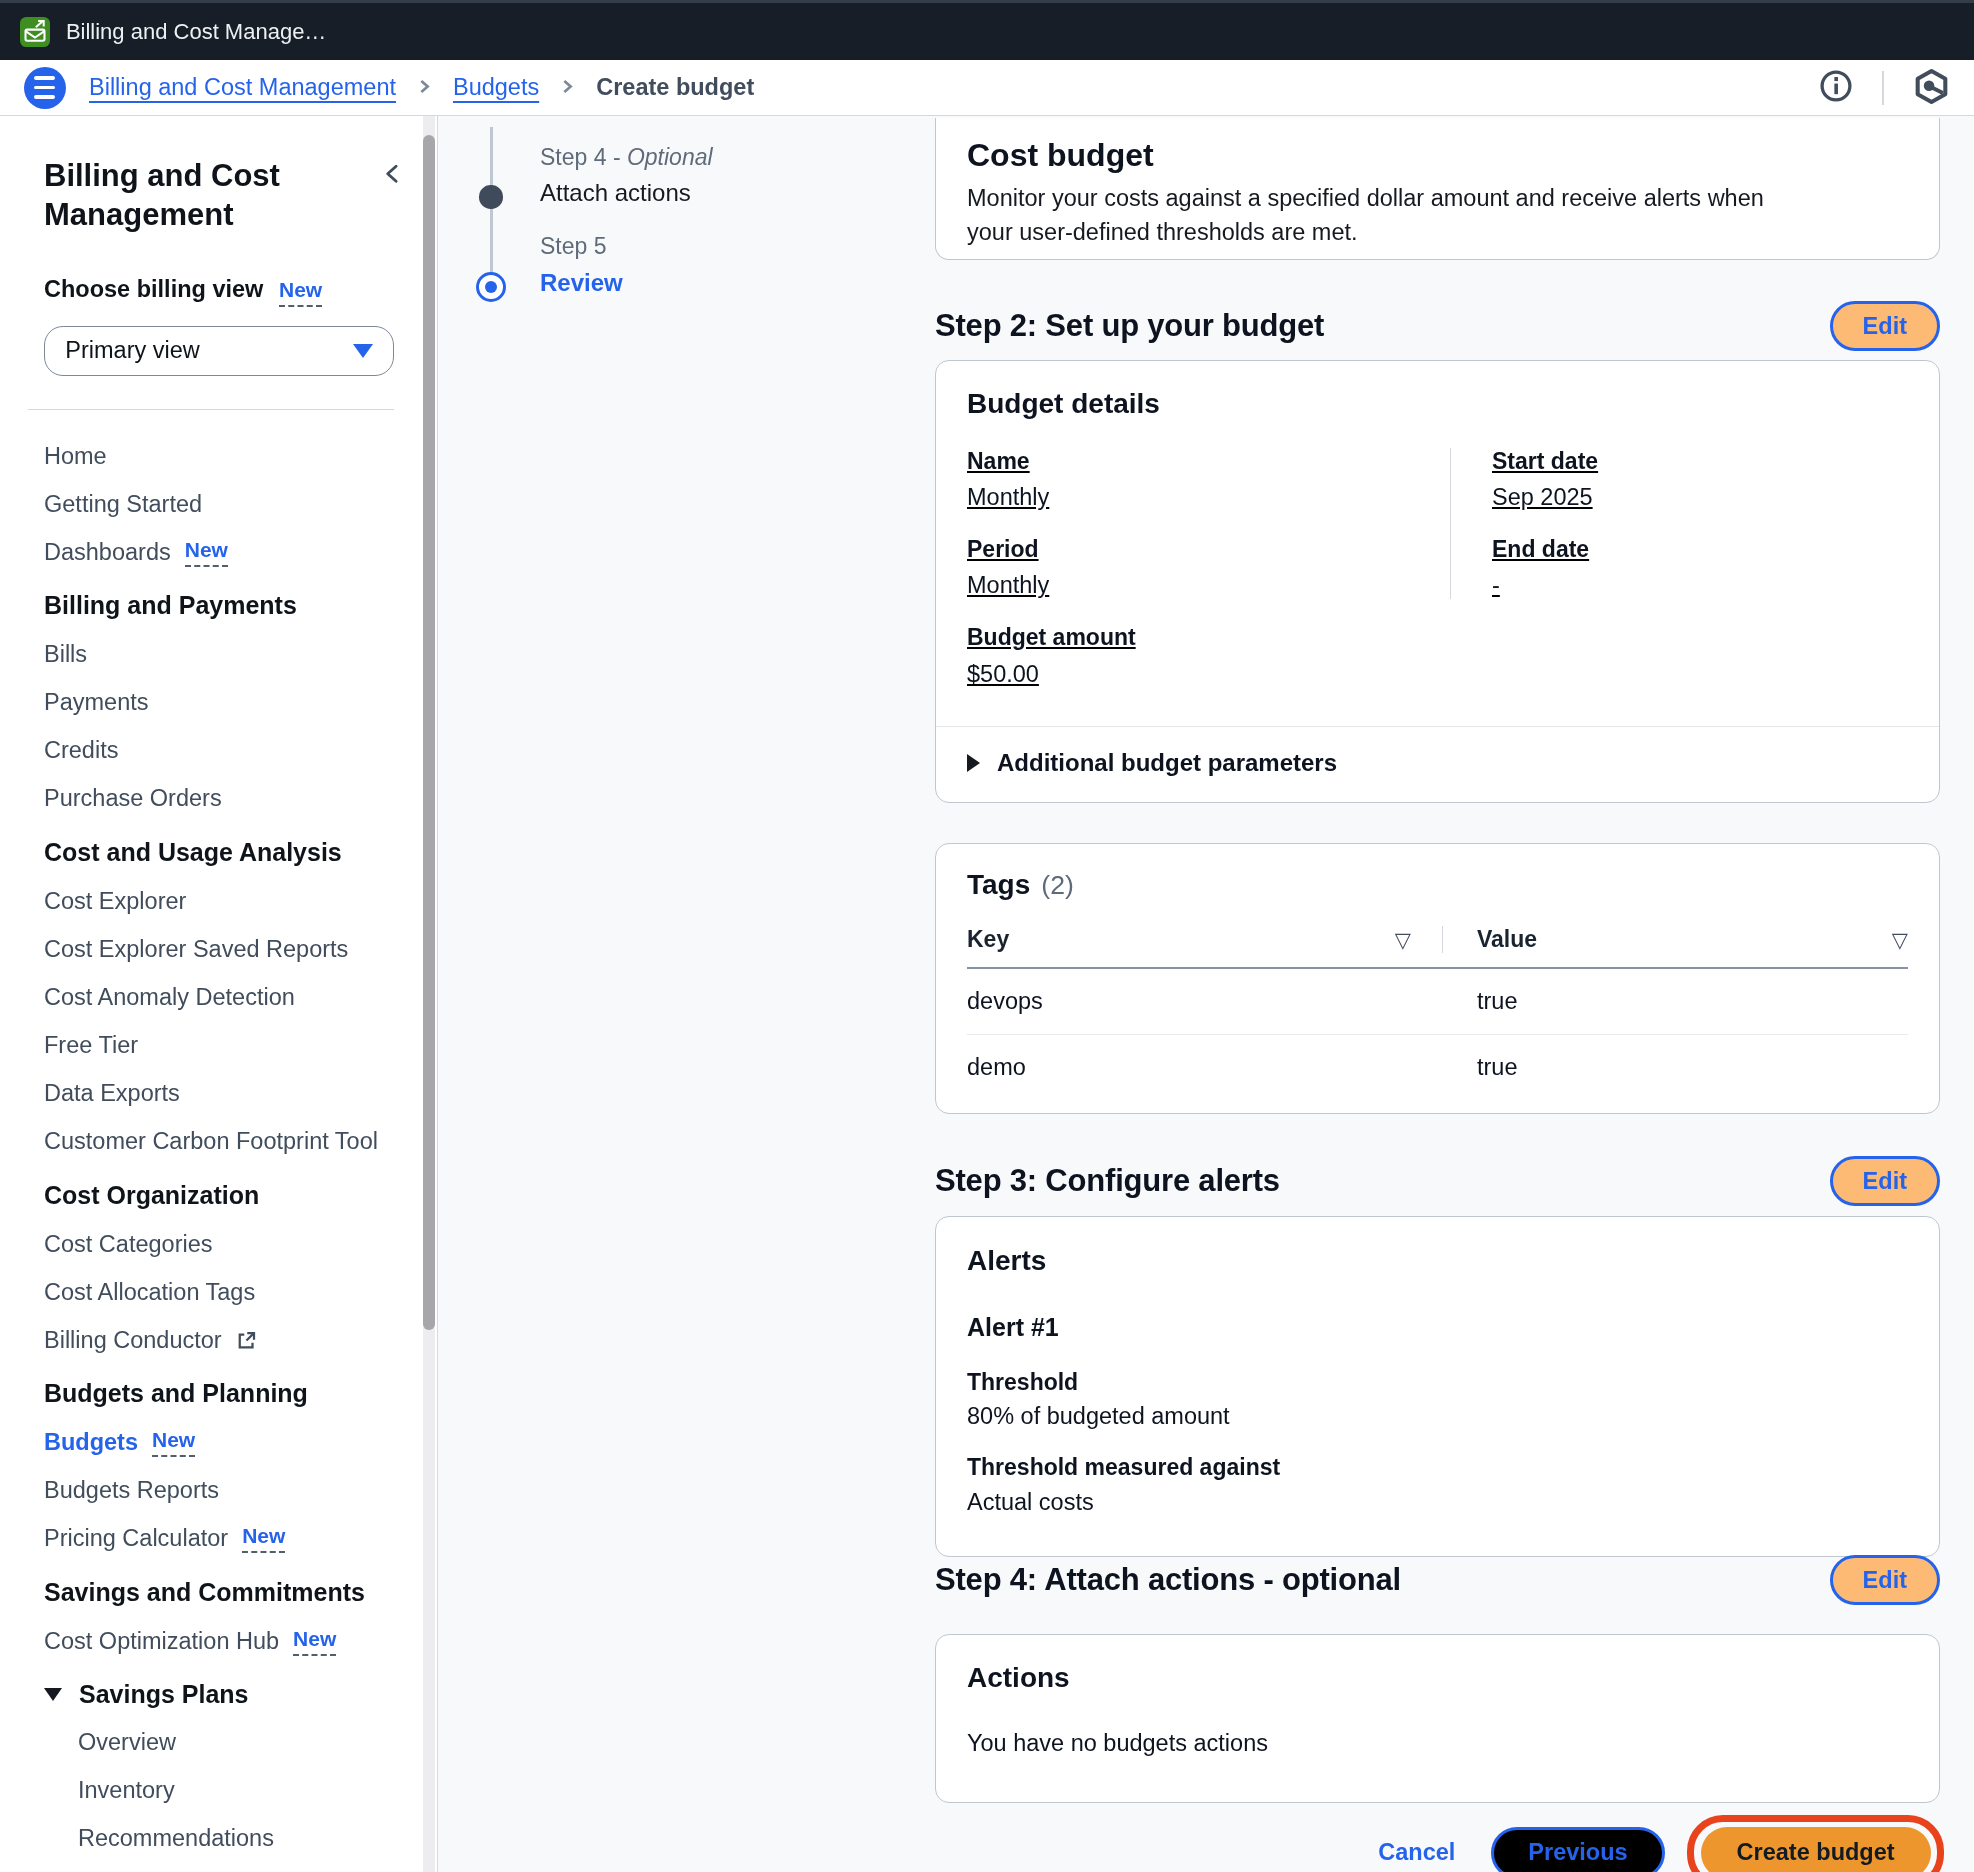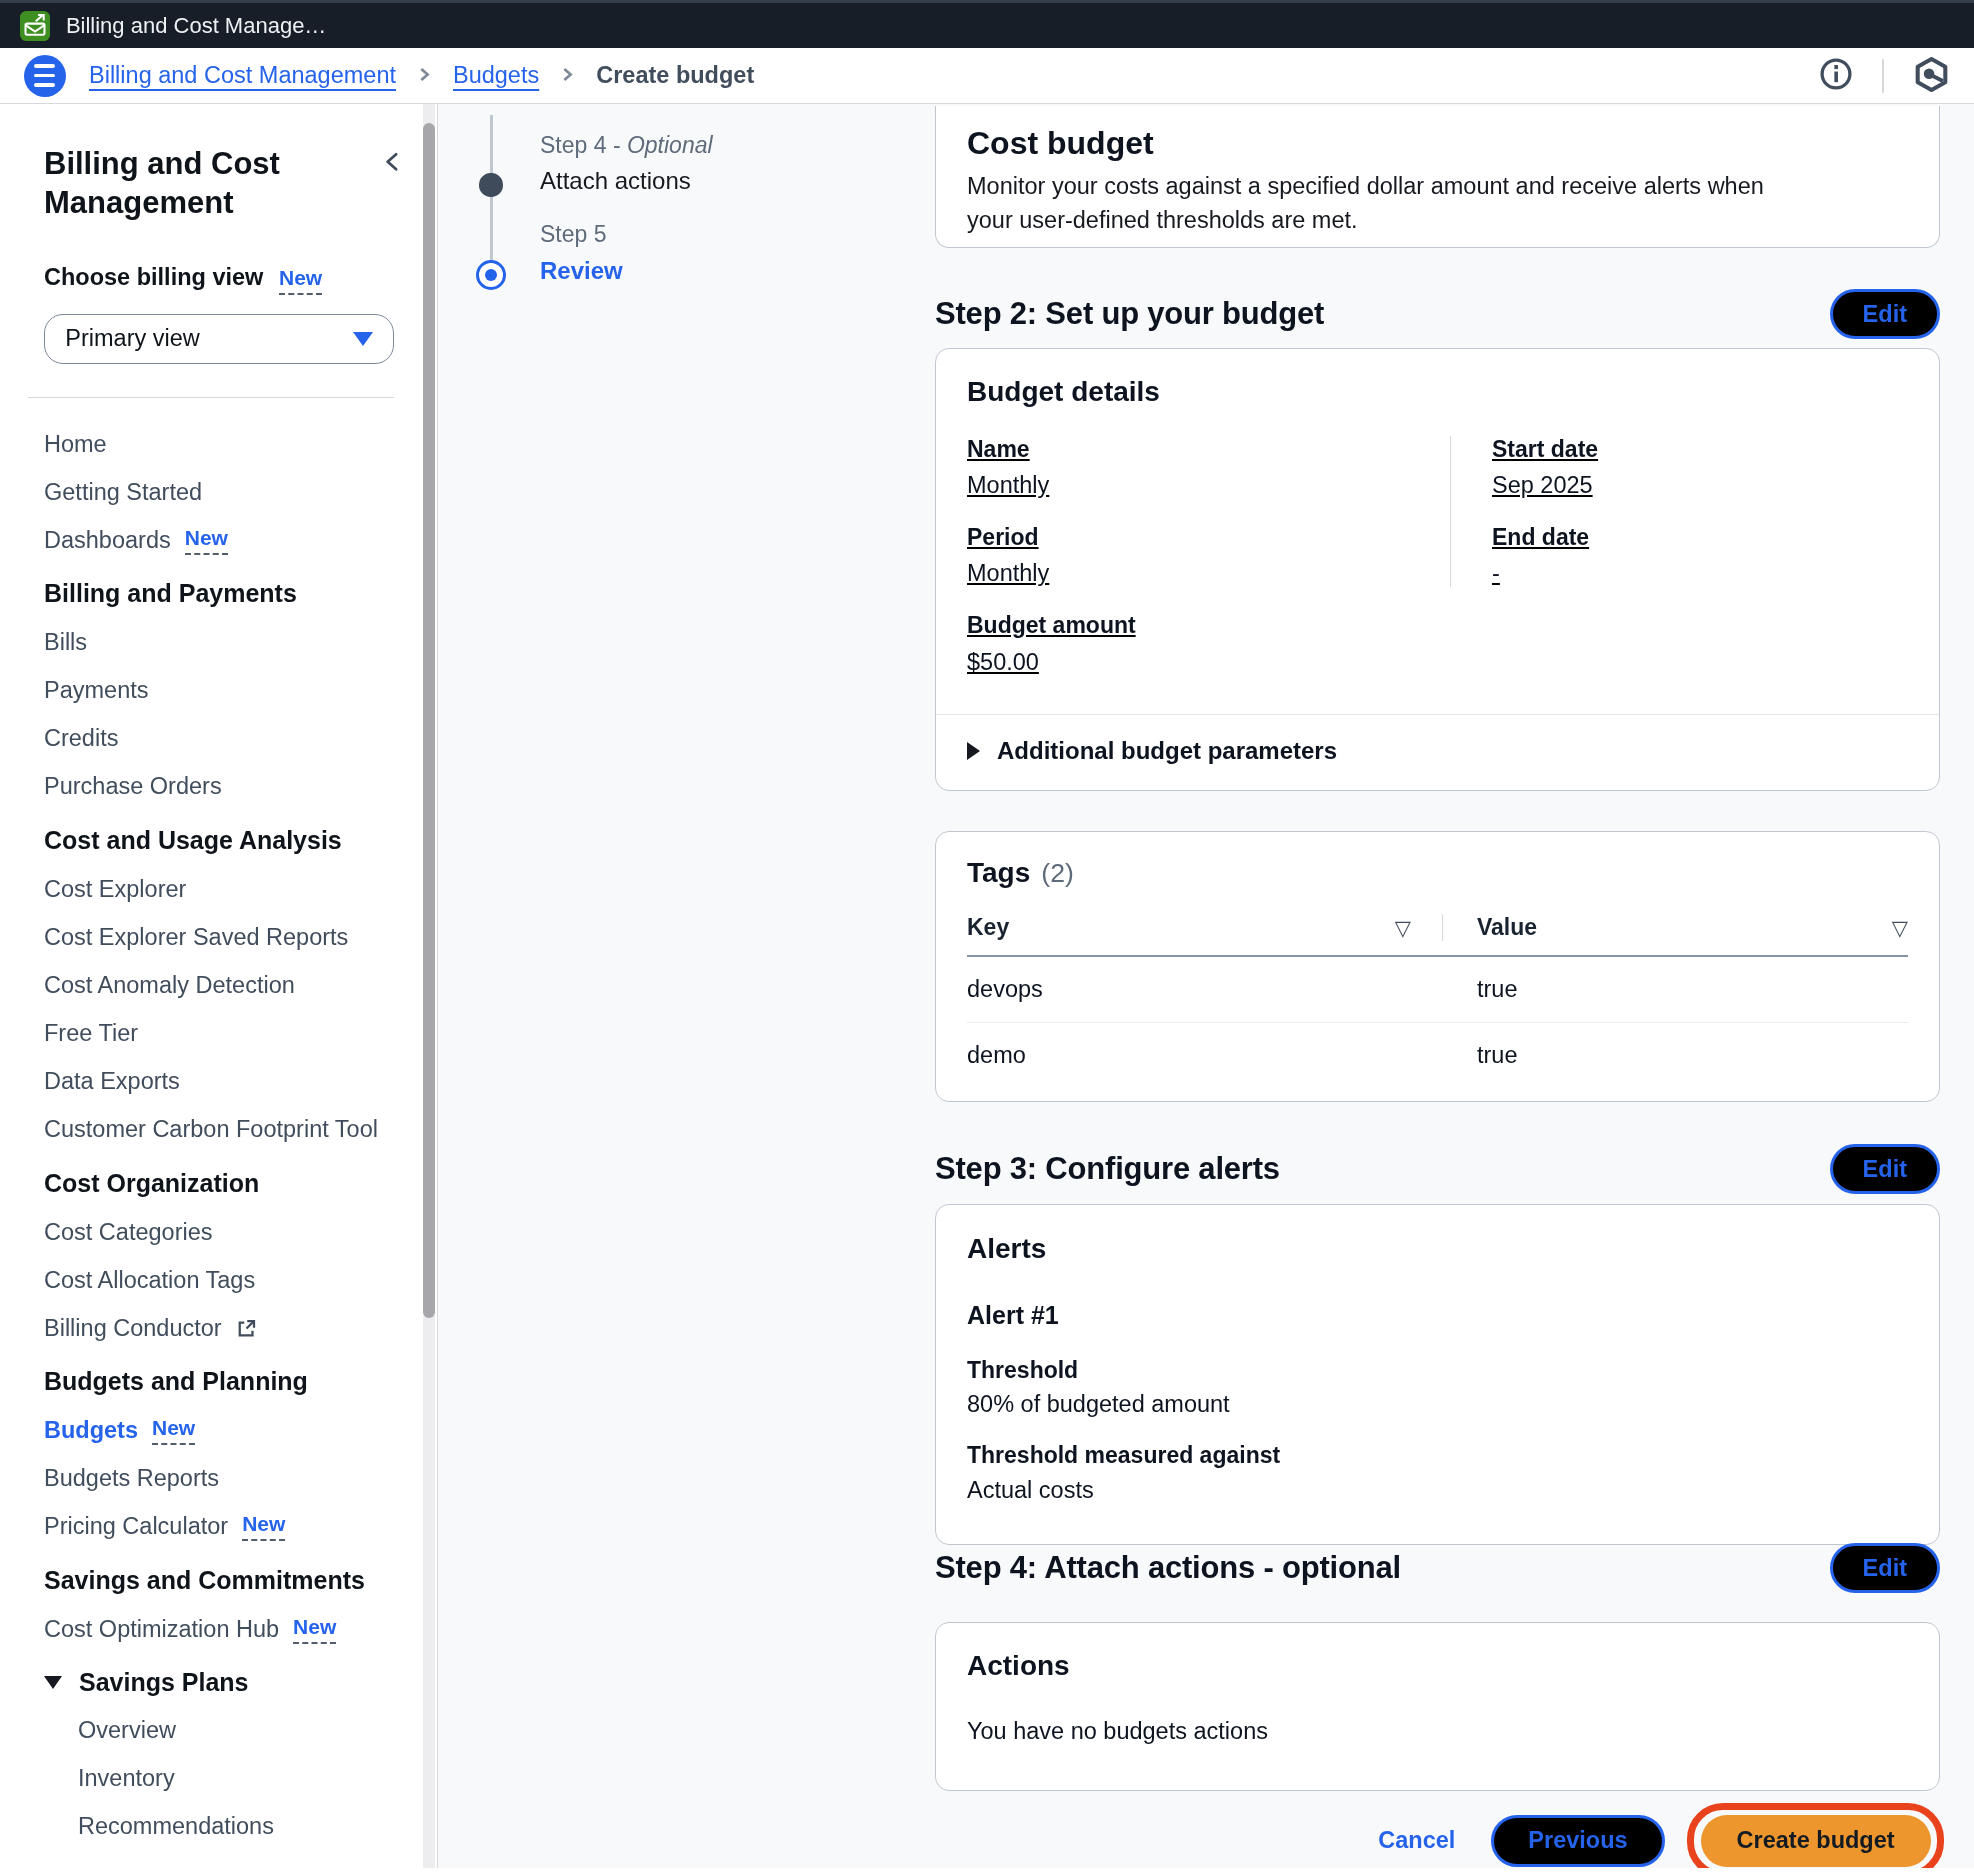--- a/index.html
+++ b/index.html
@@ -1,20 +1,20 @@
 <!DOCTYPE html>
 <html style="font-size:12.5px"><head>
 <meta charset="utf-8">
 <style>
   html,body{margin:0;padding:0;}
   body{font-family:"Liberation Sans","DejaVu Sans",sans-serif;background:#fff;}
   .page{position:relative;width:1974px;height:1873px;overflow:hidden;background:#fff;}
 
   
-  .tabbar{height:48px;background:#171e28;border-top:3.9px solid #343d4a;display:flex;align-items:center;padding-left:20.3px;box-sizing:border-box;}
+  .tabbar{height:60px;background:#171e28;border-top:3.9px solid #343d4a;display:flex;align-items:center;padding-left:20.3px;box-sizing:border-box;}
   .tab-icon{width:30px;height:30px;border-radius:6.3px;background:#3e8e22;display:flex;align-items:center;justify-content:center;flex:0 0 auto;}
   .tab-title{color:#eef1f3;font-size:22px;margin-left:15.6px;white-space:nowrap;}
 
   
   .appheader{height:55px;background:#fff;border-bottom:1.6px solid #d5d9de;display:flex;align-items:center;padding:0 23.5px;box-sizing:content-box;}
   .hamburger{width:42px;height:42px;border-radius:50%;background:#2563eb;display:flex;flex-direction:column;align-items:center;justify-content:center;gap:5.5px;cursor:pointer;flex:0 0 auto;}
   .hamburger span{display:block;width:20.3px;height:3.9px;background:#fff;border-radius:2.3px;}
   .crumbs{display:flex;align-items:center;gap:19px;margin-left:23.5px;}
   .crumb-link{color:#2563eb;font-size:23.5px;text-decoration:underline;text-underline-offset:5.5px;text-decoration-thickness:1.6px;cursor:pointer;}
   .crumb-current{color:#414d5c;font-weight:700;font-size:23.5px;}
@@ -58,21 +58,21 @@
 
   .main{position:absolute;left:497px;top:0;width:1005px;height:1768px;}
   .card{position:absolute;left:0;width:1005px;background:#fff;border:1.6px solid #c1c7cf;border-radius:14px;box-sizing:border-box;}
 
   .budget-type{top:1.6px;height:142px;border-top:none;border-radius:0 0 14px 14px;padding:19px 31px;}
   .bt-title{font-size:32px;font-weight:700;color:#0d1420;}
   .bt-desc{margin-top:7.8px;font-size:23.5px;line-height:34px;color:#16191f;width:829px;}
 
   .section-head{position:absolute;left:0;width:1005px;height:50px;display:flex;align-items:center;justify-content:space-between;}
   .section-title{font-size:31px;font-weight:700;color:#0d1420;letter-spacing:-0.2px;}
-  .btn-edit{height:50px;padding:0 30px;border:3.1px solid #2563eb;border-radius:26.6px;background:#000000;color:#2563eb;font-size:23.5px;font-weight:700;display:flex;align-items:center;cursor:pointer;box-sizing:border-box;}
+  .btn-edit{height:50px;padding:0 30px;border:3.1px solid #2563eb;border-radius:26.6px;background:#fdba74;color:#2563eb;font-size:23.5px;font-weight:700;display:flex;align-items:center;cursor:pointer;box-sizing:border-box;}
   .head2{top:185px;} .head3{top:1040px;} .head4{top:1439px;}
 
   .details{top:244px;height:443px;padding:26.6px 31px 0;}
   .card-title{font-size:28px;font-weight:700;color:#0d1420;}
   .kv-grid{display:grid;grid-template-columns:483px 1fr;margin-top:28px;text-decoration:underline;}
   .kv-col{display:flex;flex-direction:column;gap:25px;}
   .kv-col.right{border-left:1.6px solid #d5d9de;padding-left:41px;align-self:start;}
   .kv .label{font-size:23px;font-weight:700;color:#0d1420;}
   .kv .value{font-size:23.5px;color:#0d1420;margin-top:9.4px;}
   .expand-row{position:absolute;left:0;right:0;bottom:0;border-top:1.6px solid #e4e7ea;padding:22px 31px 25px;display:flex;align-items:center;gap:17px;font-size:24px;font-weight:700;color:#0d1420;cursor:pointer;}

